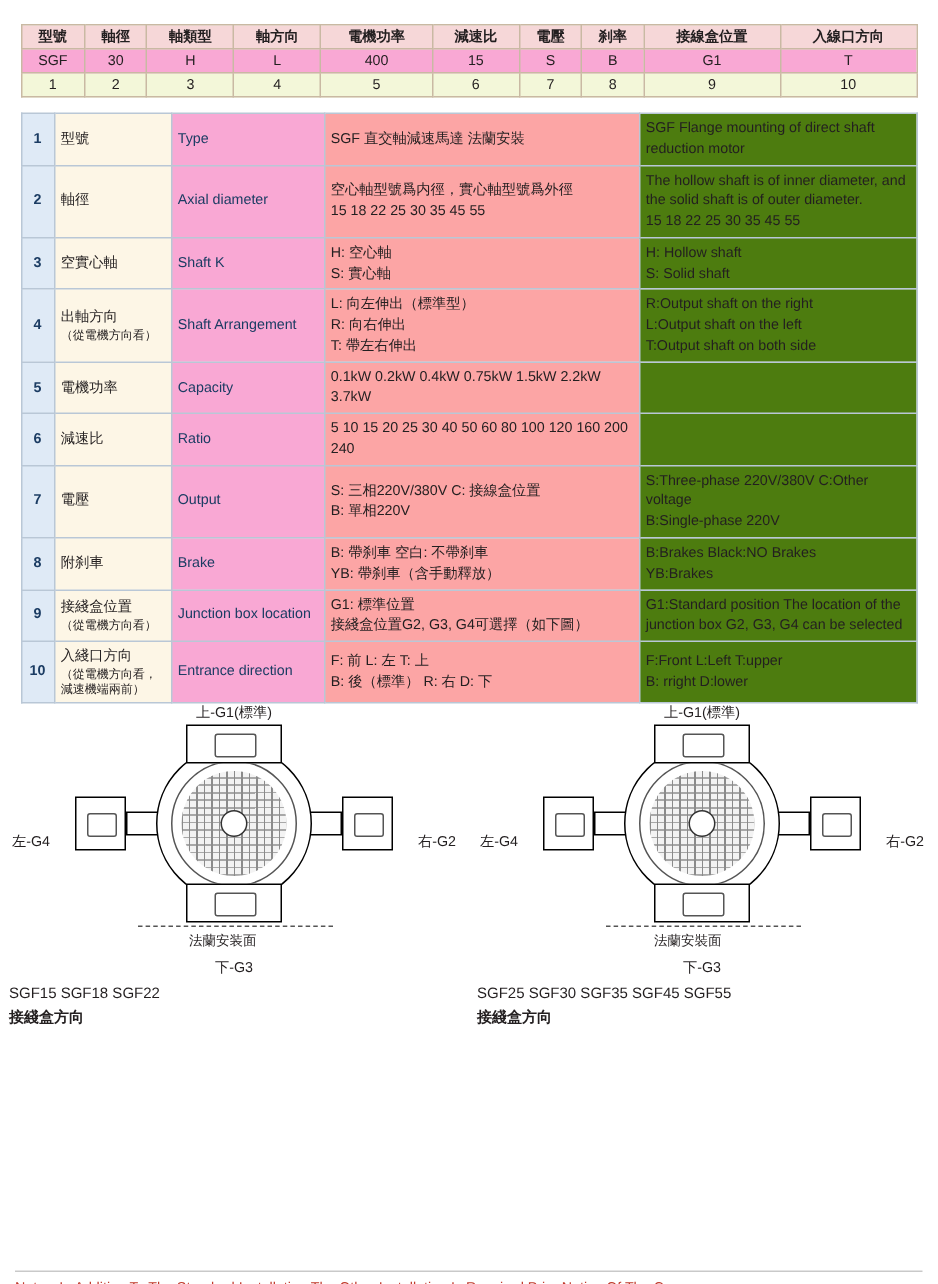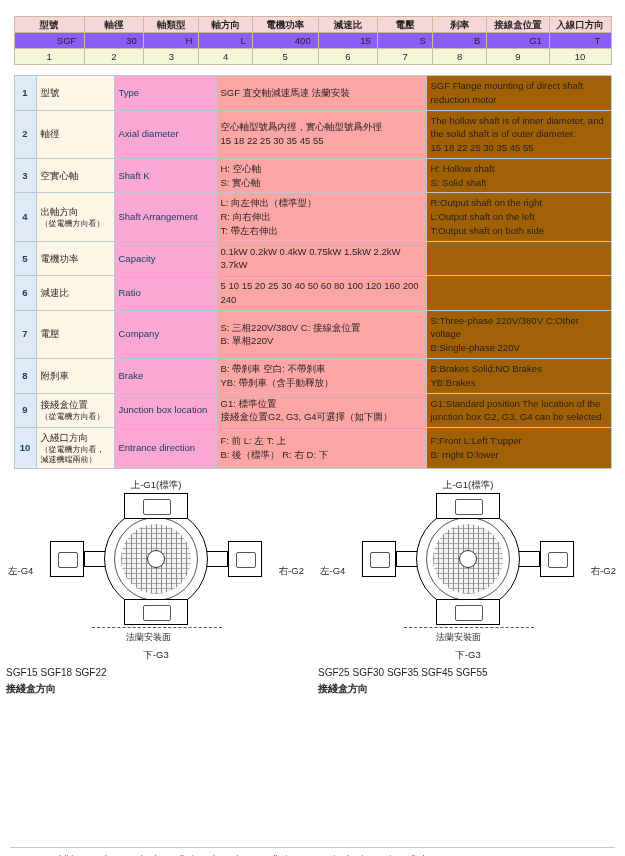--- a/index.html
+++ b/index.html
@@ -49,47 +49,46 @@
     font-size:9.5px;
     text-align:center;
   }
   .code-table td{
     border:1px solid #c9b9a3;
     height:15px;
     padding:1px 2px;
     line-height:13px;
   }
   .code-table tr.hdr td{ background:#f6d7d8; font-weight:bold; }
-  .code-table tr.val td{ background:#8b5cf6;padding-left:37px; }
+  .code-table tr.val td{ background:#f9a8d4; }
   .code-table tr.num td{ background:#f3f7d9; }
 
   
   .spec-table{
     margin:10px auto 0 auto;
     width:598px;
     font-size:9.5px;
     table-layout:fixed;
   }
   .spec-table td{
     border:1px solid #b9c7d6;
     padding:3px 4px;
     vertical-align:middle;
     line-height:1.45;
   }
   .c-no{ width:22px; text-align:center; background:#dfeaf6; font-weight:bold; color:#1b3c63; }
   .c-cn{ width:78px; background:#fdf6e6; color:#231f20; }
   .c-en{ width:102px; background:#f9a8d4; color:#1b3c63; }
   .c-mid{ width:210px; background:#fca5a5; }
-  .c-right{ background:#a16207; color:#231f20;margin-left:42px; }
+  .c-right{ background:#4d7c0f; color:#231f20;margin-left:42px; }
   .c-cn small{ display:block; font-size:8px; line-height:1.25; }
 
   
   .diagrams{
     position:relative;
-    margin-top:10px;
     height:240px;
   }
   .dia{
     position:absolute;
     top:0;
     width:300px;
     height:240px;
   }
   .dia.left{ left:6px; }
   .dia.right{ left:318px; }
@@ -289,41 +288,41 @@
       <td class="c-no">6</td>
       <td class="c-cn">減速比</td>
       <td class="c-en">Ratio</td>
       <td class="c-mid">5   10   15   20   25   30   40   50   60   80   100   120   160   200   240</td>
       <td class="c-right"></td>
     </tr>
 
     <tr>
       <td class="c-no">7</td>
       <td class="c-cn">電壓</td>
-      <td class="c-en">Company</td>
+      <td class="c-en">Output</td>
       <td class="c-mid">
         <div>S:  三相220V/380V        C:  接線盒位置</div>
         <div>B:  單相220V</div>
       </td>
       <td class="c-right">
         <div>S:Three-phase 220V/380V              C:Other voltage</div>
         <div>B:Single-phase 220V</div>
       </td>
     </tr>
 
     <tr>
       <td class="c-no">8</td>
       <td class="c-cn">附刹車</td>
       <td class="c-en">Brake</td>
       <td class="c-mid">
         <div>B:  帶刹車                  空白:  不帶刹車</div>
         <div>YB: 帶刹車（含手動釋放）</div>
       </td>
       <td class="c-right">
-        <div>B:Brakes            Solid:NO Brakes</div>
+        <div>B:Brakes            Black:NO Brakes</div>
         <div>YB:Brakes</div>
       </td>
     </tr>
 
     <tr>
       <td class="c-no">9</td>
       <td class="c-cn">
         <div>接綫盒位置</div>
         <small>（從電機方向看）</small>
       </td>

